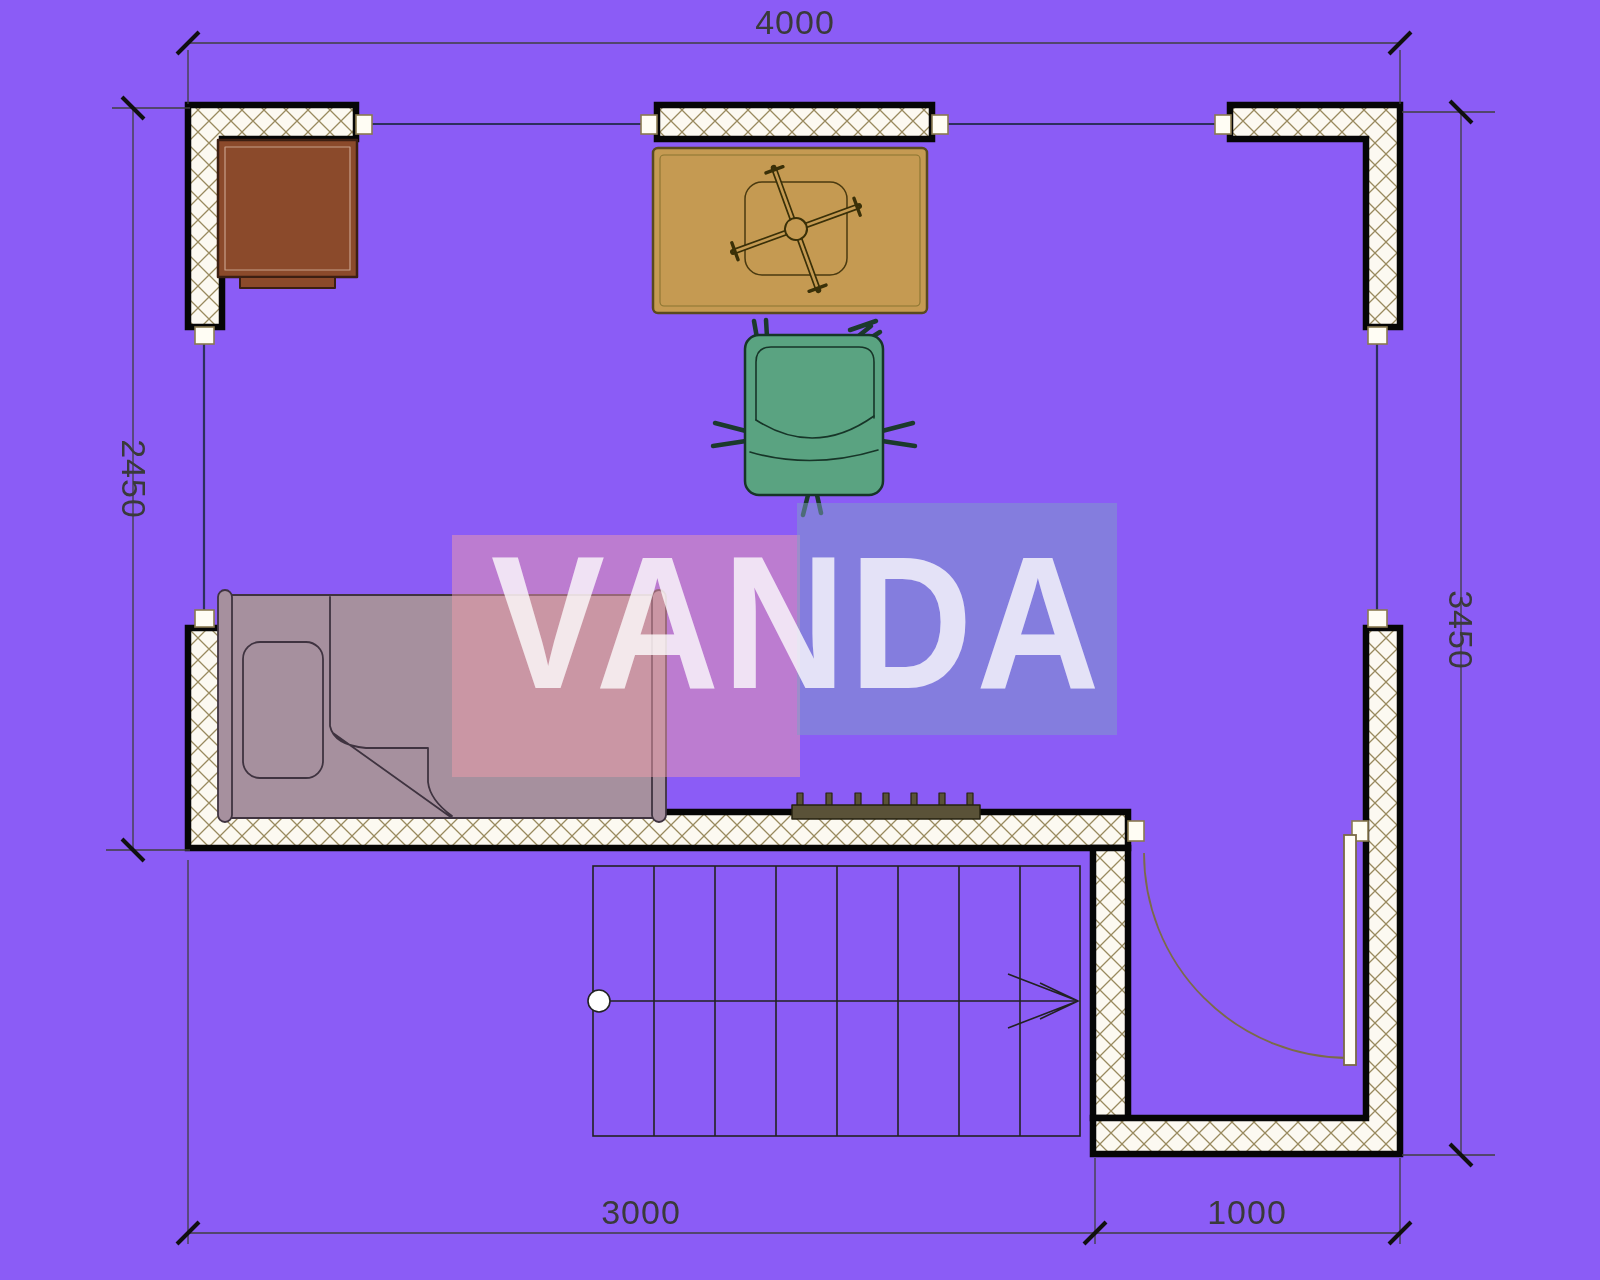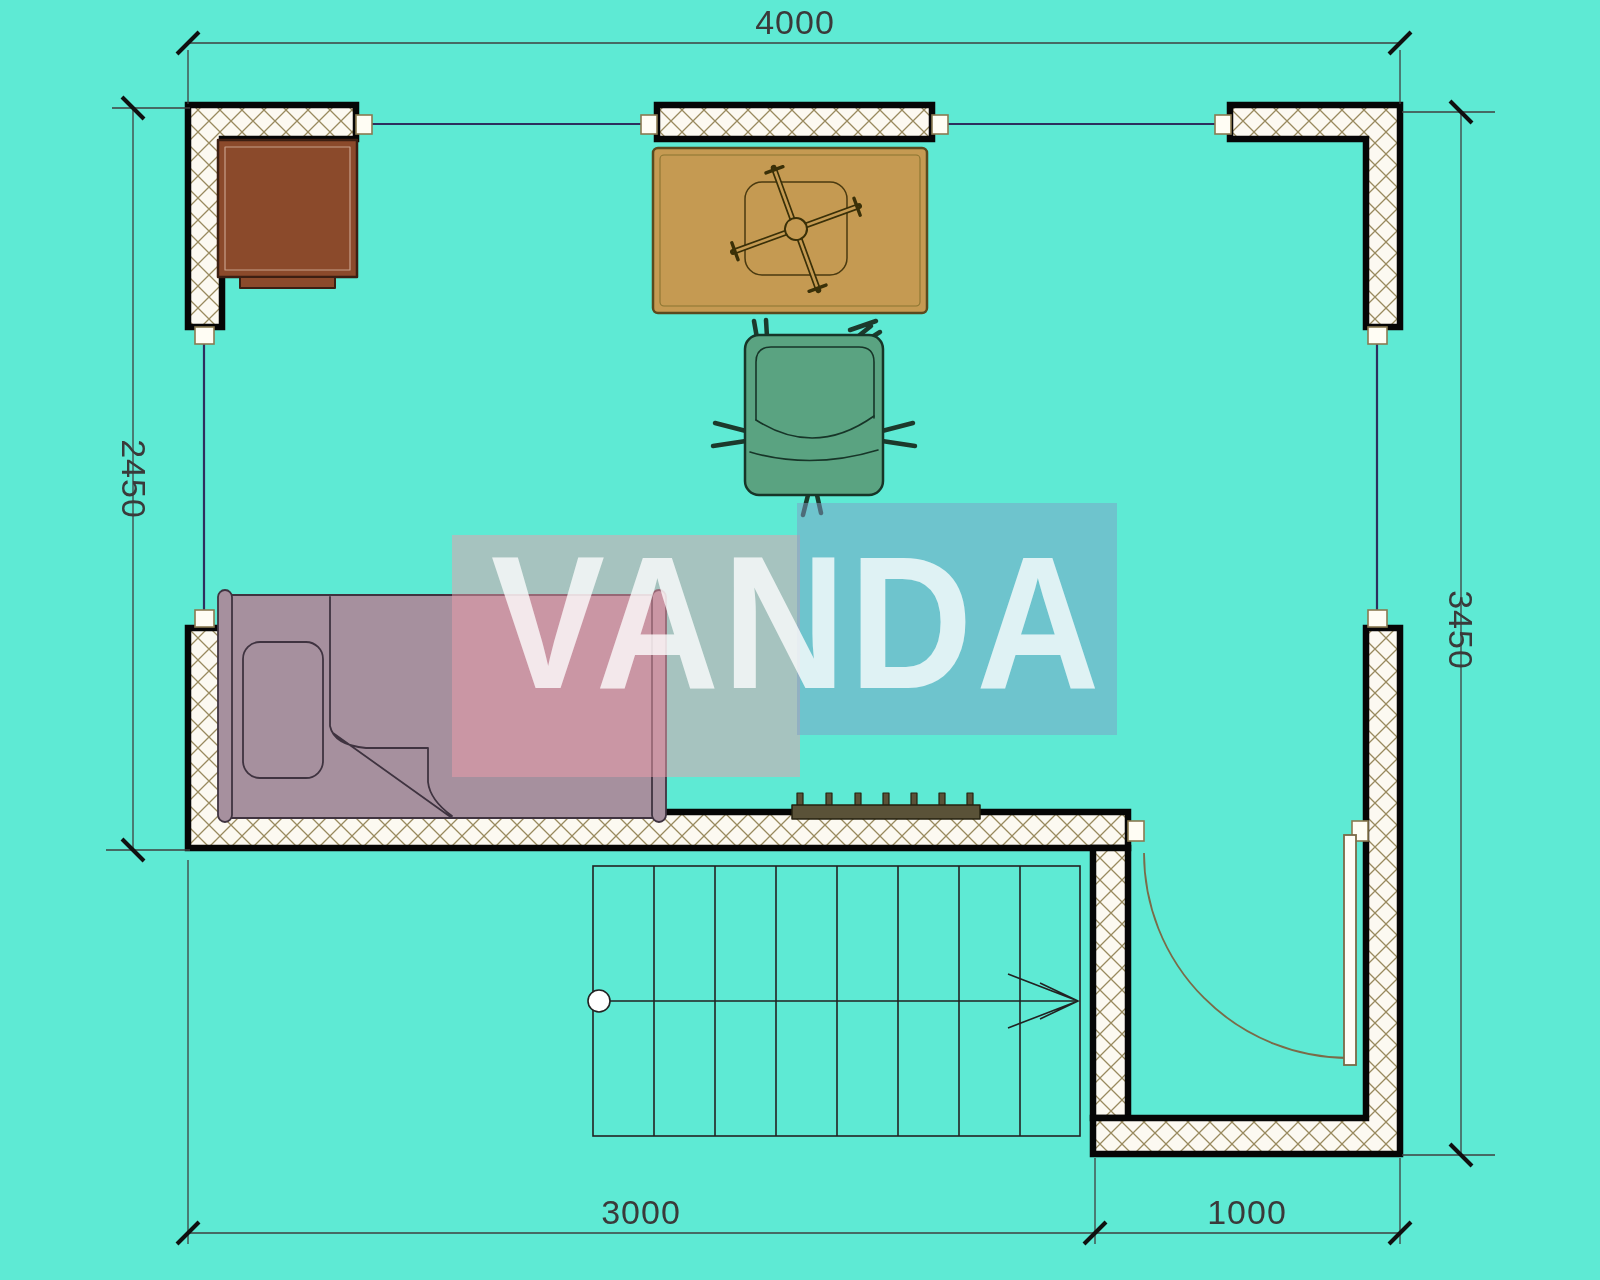--- a/index.html
+++ b/index.html
@@ -1,16 +1,16 @@
 <!DOCTYPE html>
 <html><head>
 <meta charset="utf-8">
 <style>
   html,body{margin:0;padding:0;background:#ffffff;}
-  .canvas{position:relative;width:1600px;height:1280px;background:#5eead4;overflow:hidden;}
+  .canvas{position:relative;width:1600px;height:1280px;background:#8b5cf6;overflow:hidden;}
   svg{display:block;}
   .wall{fill:url(#hatch);stroke:#060606;stroke-width:6.5;}
   .jamb{fill:#fffdf4;stroke:#8a7a50;stroke-width:1.6;}
   .winline{stroke:#2d2f5e;stroke-width:2.2;fill:none;}
   .dimline{stroke:#3f3f3f;stroke-width:1.3;fill:none;}
   .tick{stroke:#101010;stroke-width:4;fill:none;}
   .dim{font-family:"Liberation Sans",sans-serif;font-size:34px;fill:#3a3a3a;letter-spacing:1px;}
   .stair{stroke:#222222;stroke-width:1.6;fill:none;}
   .doorline{stroke:#7b6b48;stroke-width:1.8;fill:none;}
   .doorleaf{fill:#fffdf6;stroke:#7b6b48;stroke-width:1.8;}

